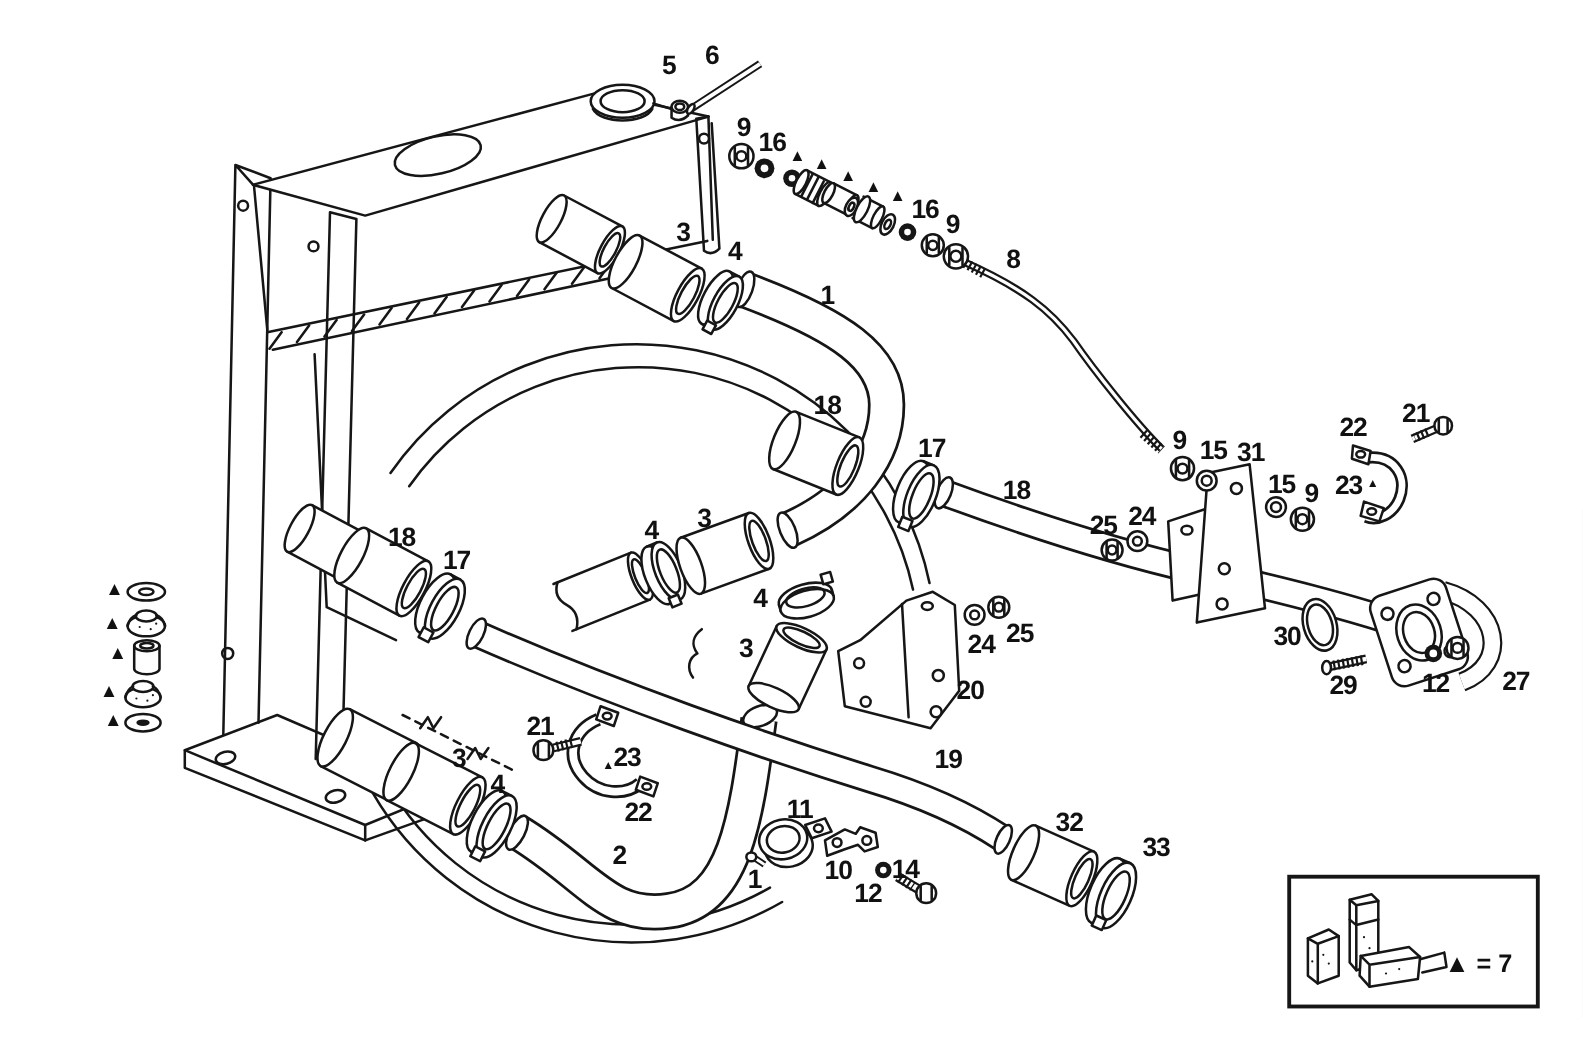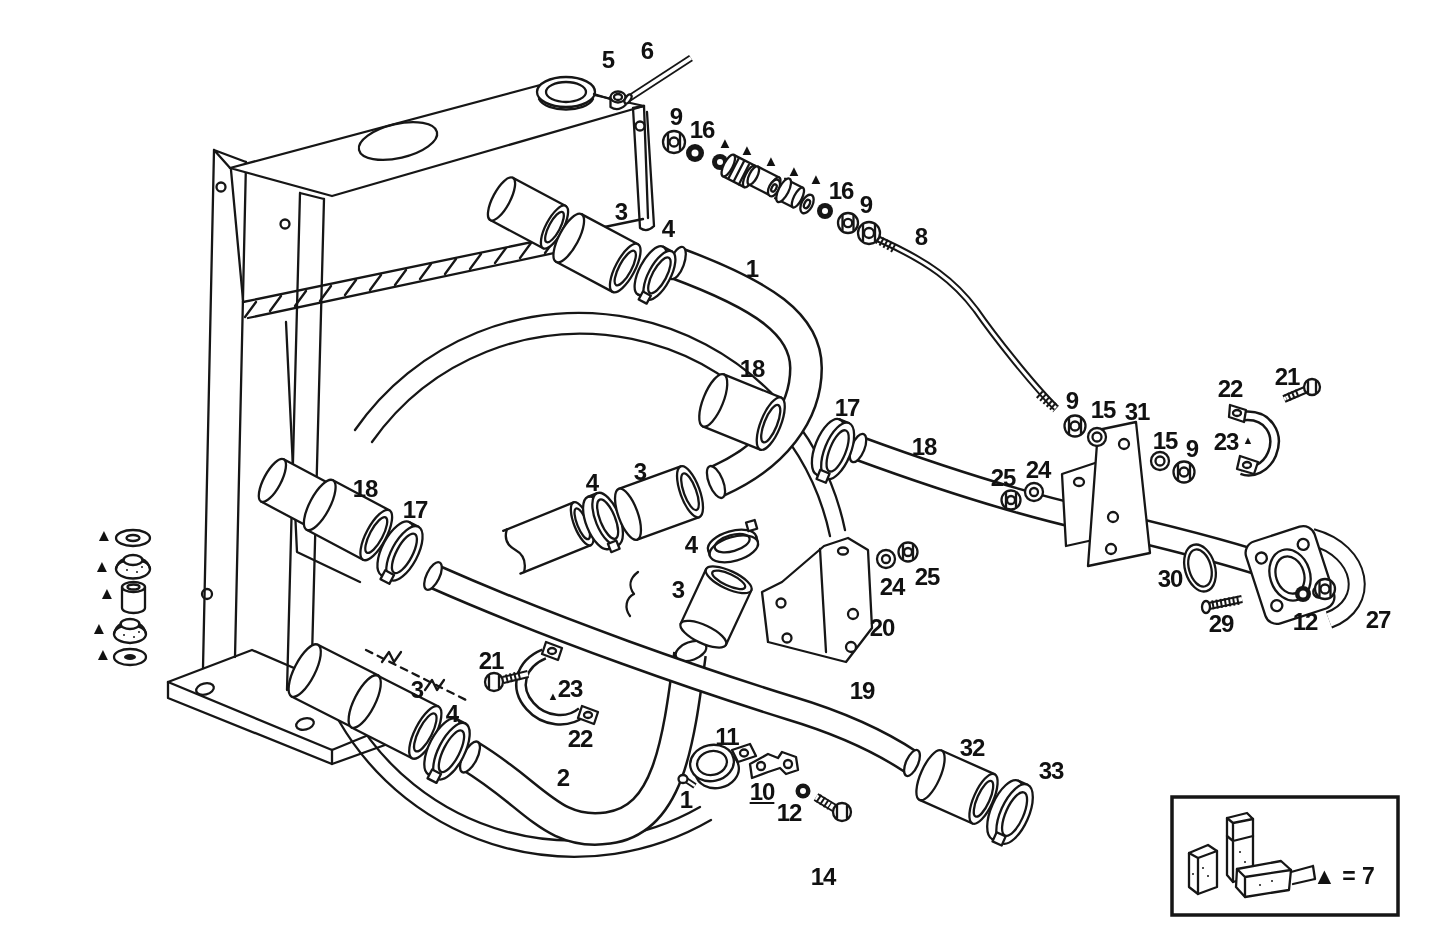--- a/index.html
+++ b/index.html
@@ -534,23 +534,23 @@
       <div class="part-label" style="left: 691px; top: 545px;">4</div>
       <div class="part-label" style="left: 678px; top: 590px;">3</div>
       <div class="part-label" style="left: 417px; top: 690px;">3</div>
       <div class="part-label" style="left: 452px; top: 714px;">4</div>
       <div class="part-label" style="left: 491px; top: 661px;">21</div>
       <div class="part-label" style="left: 570px; top: 689px;">23</div>
       <div class="part-label" style="left: 580px; top: 739px;">22</div>
       <div class="part-label" style="left: 563px; top: 778px;">2</div>
       <div class="part-label" style="left: 727px; top: 737px;">11</div>
       <div class="part-label" style="left: 686px; top: 800px;">1</div>
-      <div class="part-label" style="left: 762px; top: 792px; text-decoration: underline;">10</div>
+      <div class="part-label" style="left: 762px; top: 792px;">10</div>
       <div class="part-label" style="left: 789px; top: 813px;">12</div>
-      <div class="part-label" style="left: 823px; top: 877px;">14</div>
+      <div class="part-label" style="left: 823px; top: 791px;">14</div>
       <div class="part-label" style="left: 862px; top: 691px;">19</div>
       <div class="part-label" style="left: 972px; top: 748px;">32</div>
       <div class="part-label" style="left: 1051px; top: 771px;">33</div>
       <div class="part-label tri" style="left: 725px; top: 142px; font-size: 15px;">▲</div>
       <div class="part-label tri" style="left: 747px; top: 149px; font-size: 15px;">▲</div>
       <div class="part-label tri" style="left: 771px; top: 160px; font-size: 15px;">▲</div>
       <div class="part-label tri" style="left: 794px; top: 170px; font-size: 15px;">▲</div>
       <div class="part-label tri" style="left: 816px; top: 178px; font-size: 15px;">▲</div>
       <div class="part-label tri" style="left: 104px; top: 536px; font-size: 17px;">▲</div>
       <div class="part-label tri" style="left: 102px; top: 567px; font-size: 17px;">▲</div>

